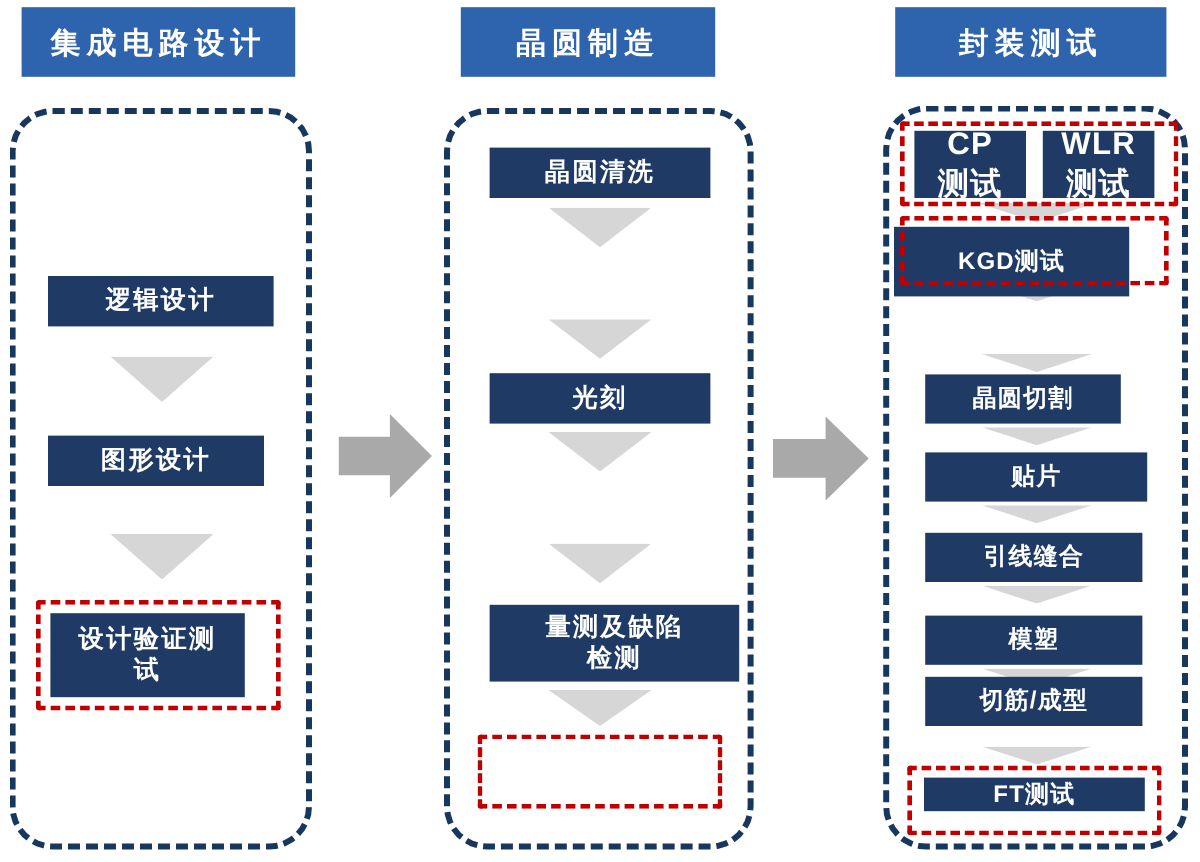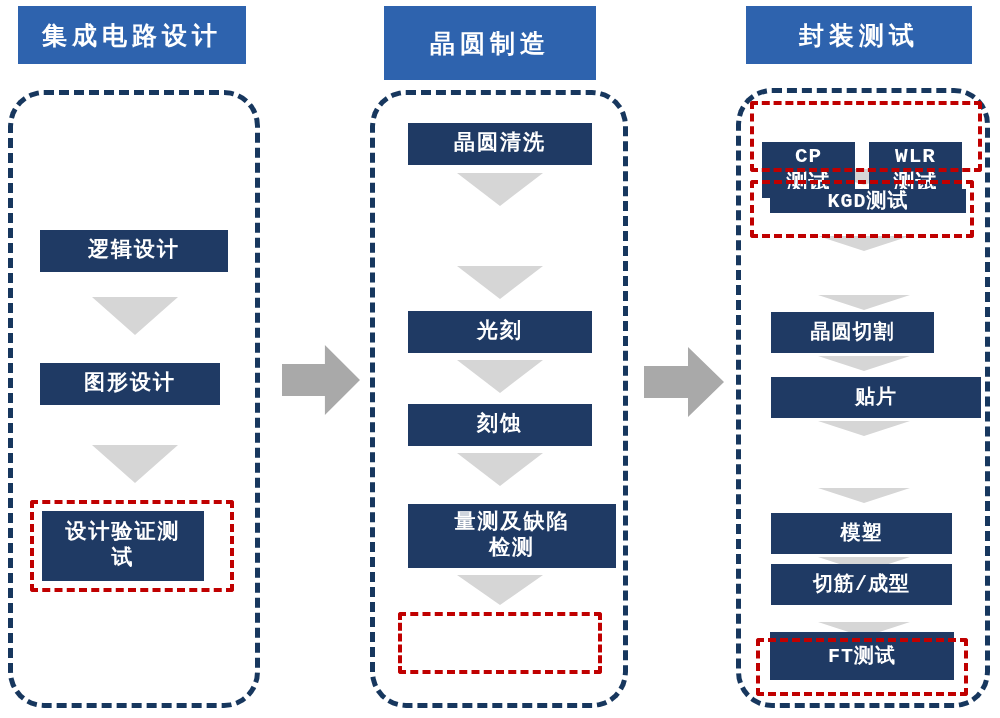--- a/index.html
+++ b/index.html
@@ -16,21 +16,20 @@
   body{
     font-family:"Liberation Sans","DejaVu Sans",sans-serif;
     background:var(--background);
   }
   #canvas{
     position:relative;
     width:1000px;
     height:718px;
     background:var(--background);
     overflow:hidden;
-    font-family:Liberation Mono, monospace;
   }
   .col-header{
     position:absolute;
     background:var(--header-bg);
     color:var(--text);
     font-weight:bold;
     font-size:25px;
     letter-spacing:5px;
     display:flex;
     align-items:center;
@@ -53,21 +52,21 @@
     line-height:1.25;
     display:flex;
     align-items:center;
     justify-content:center;
     text-align:center;
     white-space:pre-line;
     z-index:1;
     box-sizing:border-box;
   }
   .box.small{font-size:20px;letter-spacing:1px;}
-  .box.tiny{font-size:21px;letter-spacing:1px;line-height:1.3;margin-top:33px;}
+  .box.tiny{font-size:26px;letter-spacing:1px;line-height:1.3;}
   .red-dash{
     position:absolute;
     border:4px dashed var(--highlight-border);
     box-sizing:border-box;
     z-index:2;
     border-radius:3px;
   }
   .tri{
     position:absolute;
     background:var(--triangle);
@@ -97,36 +96,35 @@
   <div class="box" style="left:40px;top:363px;width:180px;height:42px">图形设计</div>
 
   <div class="tri" style="left:92px;top:445px;width:86px;height:38px"></div>
 
   <div class="red-dash" style="left:30px;top:500px;width:204px;height:92px"></div>
   <div class="box" style="left:42px;top:511px;width:162px;height:70px">设计验证测
 试</div>
 
   <div class="arrow-right" style="left:282px;top:345px;width:78px;height:70px"></div>
 
-  <div class="col-header" style="left:384px;top:6px;width:212px;height:74px">晶圆制造</div>
+  <div class="col-header" style="left:384px;top:6px;width:212px;height:58px">晶圆制造</div>
 
   <div class="dash-container" style="left:370px;top:90px;width:258px;height:618px"></div>
 
   <div class="box" style="left:408px;top:123px;width:184px;height:42px">晶圆清洗</div>
 
   <div class="tri" style="left:457px;top:173px;width:86px;height:33px"></div>
 
 
   <div class="tri" style="left:457px;top:266px;width:86px;height:33px"></div>
 
   <div class="box" style="left:408px;top:311px;width:184px;height:42px">光刻</div>
 
   <div class="tri" style="left:457px;top:360px;width:86px;height:33px"></div>
 
-  <div class="box" style="left:408px;top:404px;width:184px;height:42px">刻蚀</div>
 
   <div class="tri" style="left:457px;top:453px;width:86px;height:33px"></div>
 
   <div class="box" style="left:408px;top:504px;width:208px;height:64px">量测及缺陷
 检测</div>
 
   <div class="tri" style="left:457px;top:575px;width:86px;height:30px"></div>
 
   <div class="red-dash" style="left:398px;top:612px;width:204px;height:62px"></div>
 
@@ -138,42 +136,43 @@
 
   <div class="red-dash" style="left:750px;top:101px;width:232px;height:71px"></div>
   <div class="box tiny" style="left:762px;top:109px;width:93px;height:56px">CP
 测试</div>
   <div class="box tiny" style="left:869px;top:109px;width:93px;height:56px">WLR
 测试</div>
 
   <div class="tri" style="left:814px;top:169px;width:100px;height:16px"></div>
 
   <div class="red-dash" style="left:750px;top:180px;width:224px;height:58px"></div>
-  <div class="box small" style="left:770px;top:189px;width:196px;height:24px">KGD测试</div>
+  <div class="box small" style="left:745px;top:189px;width:196px;height:58px">KGD测试</div>
 
   <div class="tri" style="left:818px;top:236px;width:92px;height:15px"></div>
 
 
   <div class="tri" style="left:818px;top:295px;width:92px;height:15px"></div>
 
   <div class="box small" style="left:771px;top:312px;width:163px;height:41px">晶圆切割</div>
 
   <div class="tri" style="left:818px;top:356px;width:92px;height:15px"></div>
 
-  <div class="box small" style="left:771px;top:377px;width:210px;height:41px">贴片</div>
+  <div class="box small" style="left:771px;top:377px;width:185px;height:41px">贴片</div>
 
   <div class="tri" style="left:818px;top:421px;width:92px;height:15px"></div>
 
+  <div class="box small" style="left:771px;top:444px;width:181px;height:41px">引线缝合</div>
 
   <div class="tri" style="left:818px;top:488px;width:92px;height:15px"></div>
 
   <div class="box small" style="left:771px;top:513px;width:181px;height:41px">模塑</div>
 
   <div class="tri" style="left:818px;top:557px;width:92px;height:15px"></div>
 
   <div class="box small" style="left:771px;top:564px;width:181px;height:41px">切筋/成型</div>
 
   <div class="tri" style="left:818px;top:622px;width:92px;height:15px"></div>
 
   <div class="red-dash" style="left:756px;top:638px;width:212px;height:58px"></div>
-  <div class="box small" style="left:770px;top:632px;width:184px;height:48px">FT测试</div>
+  <div class="box small" style="left:770px;top:648px;width:184px;height:28px">FT测试</div>
 
 </div>
 
 </body></html>

